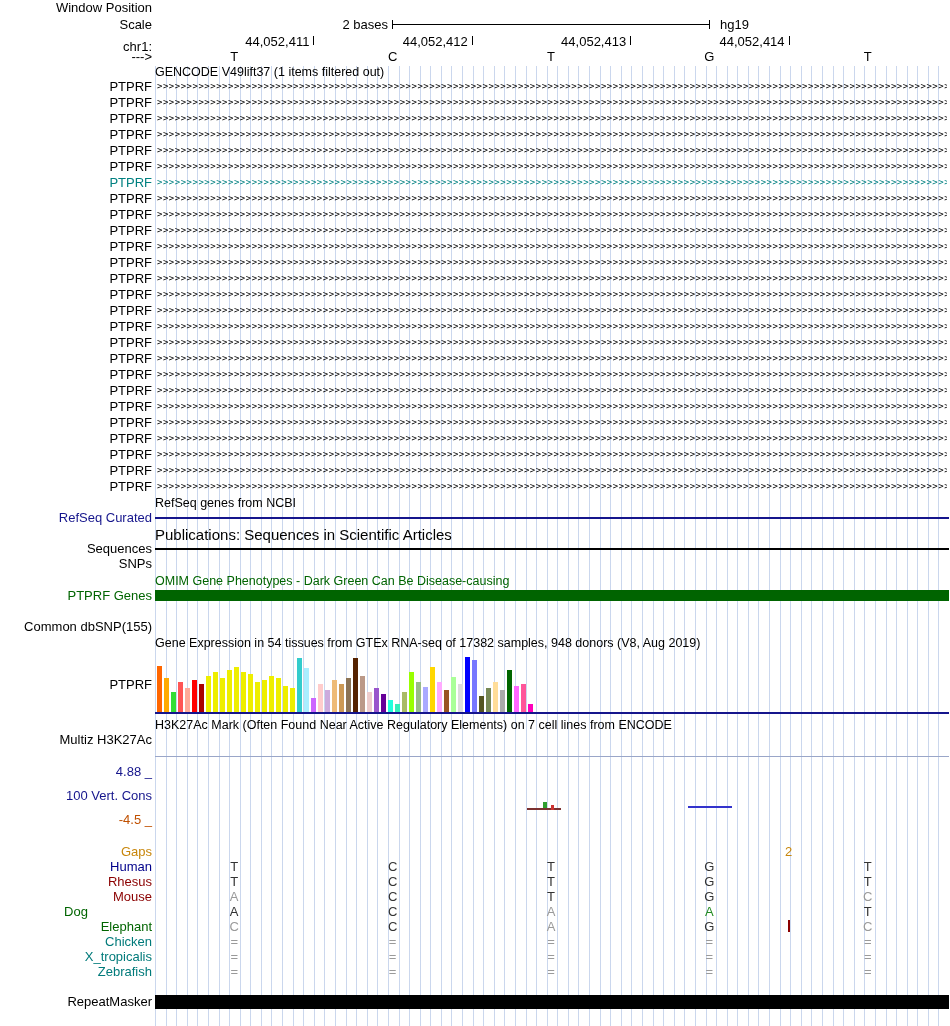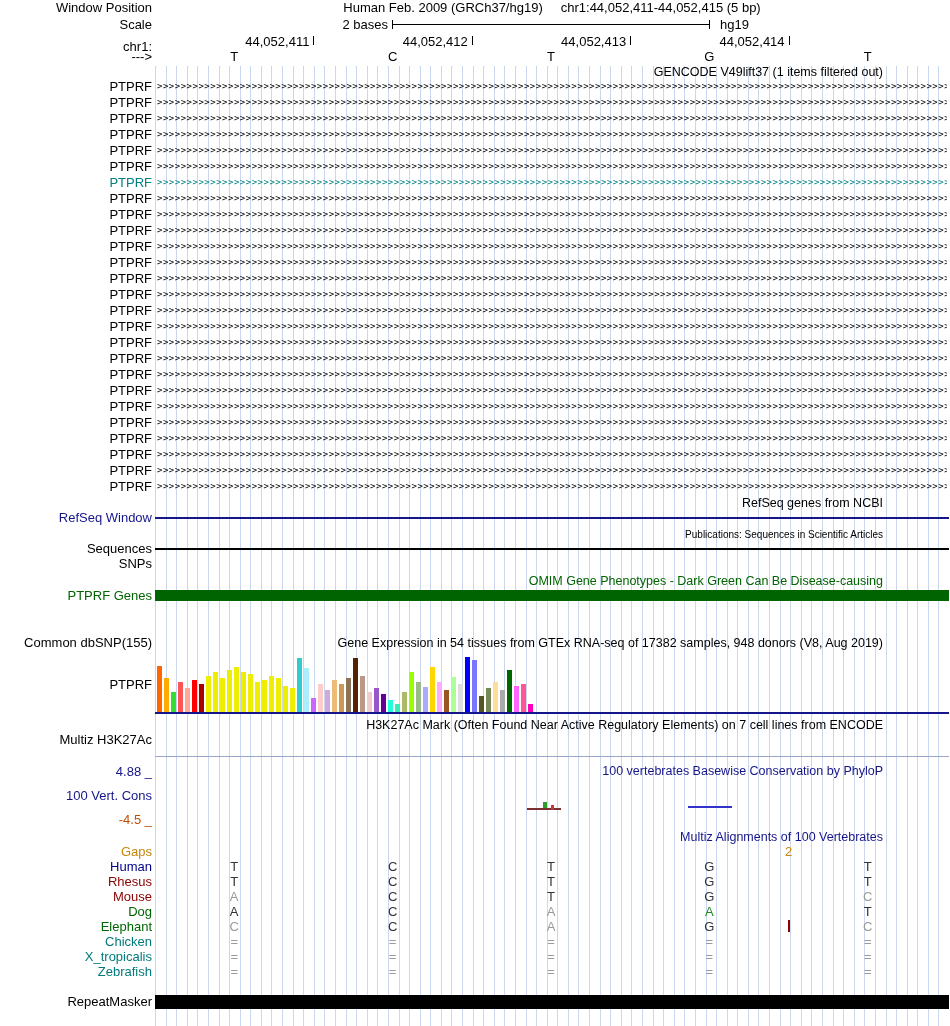--- a/index.html
+++ b/index.html
@@ -2,22 +2,22 @@
 <html style="--track-blue: #15158c; --teal-highlight: #008080; --omim-green: #006400; --neg-orange: #c05000;"><head>
 <meta charset="utf-8">
 <style>
   html,body{margin:0;padding:0;background:#fff;}
   body{font-family:"Liberation Sans",sans-serif;color:#000;}
   .page{position:relative;width:950px;height:1026px;background:#fff;overflow:hidden;}
   .guides{position:absolute;left:155px;top:66px;width:794px;height:960px;
     background:repeating-linear-gradient(to right, rgba(150,175,220,.5) 0 1px, transparent 1px 10.587px);
     pointer-events:none;}
   .llabel{position:absolute;left:0;width:152px;text-align:right;font-size:13px;line-height:13px;white-space:nowrap;}
-  .ctitle{position:absolute;left:155px;width:728px;text-align:right;font-size:12.5px;line-height:13px;white-space:nowrap;}
-  .ctitle.sm{font-size:10px;}
+  .ctitle{position:absolute;left:155px;width:728px;text-align:left;font-size:12.5px;line-height:13px;white-space:nowrap;}
+  .ctitle.sm{font-size:15px;}
   .assembly-row{position:absolute;left:155px;top:1px;width:794px;display:flex;justify-content:center;gap:18px;font-size:13px;line-height:13px;}
   .scale-text{position:absolute;left:288px;top:18px;width:100px;text-align:right;font-size:13px;line-height:13px;}
   .scale-line{position:absolute;left:392px;top:24px;width:318px;height:1px;background:#000;}
   .scale-tick{position:absolute;top:20px;width:1px;height:9px;background:#000;}
   .genome-ver{position:absolute;left:720px;top:18px;font-size:13px;line-height:13px;}
   .pos-label{position:absolute;top:35px;font-size:13px;line-height:13px;text-align:right;white-space:nowrap;}
   .pos-tick{position:absolute;top:36px;width:1px;height:9px;background:#000;}
   .base{position:absolute;top:50px;font-size:13px;line-height:13px;transform:translateX(-50%);color:#000;}
   .arrowline{position:absolute;left:157px;width:790px;height:13px;overflow:hidden;white-space:nowrap;
     font-family:"DejaVu Sans Mono",monospace;font-size:9px;line-height:13px;letter-spacing:.5px;}
@@ -28,24 +28,20 @@
   .mbreak{position:absolute;width:2px;height:12px;background:#8B0000;}
   .pmark{position:absolute;}
 </style>
 </head>
 <body>
 
 <div class="page" id="page">
   <div class="guides"></div>
 
   <div class="llabel" style="top:1px">Window Position</div>
-  <div class="assembly-row">
-    <span>Human Feb. 2009 (GRCh37/hg19)</span>
-    <span>chr1:44,052,411-44,052,415 (5 bp)</span>
-  </div>
 
   <div class="llabel" style="top:18px">Scale</div>
   <div class="scale-text">2 bases</div>
   <div class="scale-line"></div>
   <div class="scale-tick" style="left:392px"></div>
   <div class="scale-tick" style="left:709px"></div>
   <div class="genome-ver">hg19</div>
 
   <div class="llabel" style="top:40px">chr1:</div>
   <div id="ruler">
@@ -118,33 +114,33 @@
       <div class="arrowline" style="top: 432px; color: rgb(0, 0, 0);">&gt;&gt;&gt;&gt;&gt;&gt;&gt;&gt;&gt;&gt;&gt;&gt;&gt;&gt;&gt;&gt;&gt;&gt;&gt;&gt;&gt;&gt;&gt;&gt;&gt;&gt;&gt;&gt;&gt;&gt;&gt;&gt;&gt;&gt;&gt;&gt;&gt;&gt;&gt;&gt;&gt;&gt;&gt;&gt;&gt;&gt;&gt;&gt;&gt;&gt;&gt;&gt;&gt;&gt;&gt;&gt;&gt;&gt;&gt;&gt;&gt;&gt;&gt;&gt;&gt;&gt;&gt;&gt;&gt;&gt;&gt;&gt;&gt;&gt;&gt;&gt;&gt;&gt;&gt;&gt;&gt;&gt;&gt;&gt;&gt;&gt;&gt;&gt;&gt;&gt;&gt;&gt;&gt;&gt;&gt;&gt;&gt;&gt;&gt;&gt;&gt;&gt;&gt;&gt;&gt;&gt;&gt;&gt;&gt;&gt;&gt;&gt;&gt;&gt;&gt;&gt;&gt;&gt;&gt;&gt;&gt;&gt;&gt;&gt;&gt;&gt;&gt;&gt;&gt;&gt;&gt;&gt;&gt;&gt;&gt;&gt;&gt;&gt;&gt;&gt;&gt;&gt;&gt;&gt;&gt;&gt;&gt;&gt;&gt;&gt;&gt;&gt;&gt;&gt;&gt;&gt;&gt;&gt;&gt;&gt;&gt;&gt;&gt;&gt;&gt;&gt;&gt;&gt;&gt;&gt;&gt;&gt;&gt;&gt;&gt;&gt;&gt;&gt;&gt;&gt;&gt;&gt;&gt;&gt;&gt;&gt;&gt;&gt;&gt;&gt;&gt;&gt;&gt;&gt;&gt;&gt;&gt;&gt;&gt;&gt;&gt;&gt;&gt;&gt;&gt;&gt;&gt;&gt;&gt;&gt;&gt;&gt;&gt;&gt;&gt;&gt;&gt;&gt;&gt;&gt;</div>
       <div class="llabel" style="top: 448px; color: rgb(0, 0, 0);">PTPRF</div>
       <div class="arrowline" style="top: 448px; color: rgb(0, 0, 0);">&gt;&gt;&gt;&gt;&gt;&gt;&gt;&gt;&gt;&gt;&gt;&gt;&gt;&gt;&gt;&gt;&gt;&gt;&gt;&gt;&gt;&gt;&gt;&gt;&gt;&gt;&gt;&gt;&gt;&gt;&gt;&gt;&gt;&gt;&gt;&gt;&gt;&gt;&gt;&gt;&gt;&gt;&gt;&gt;&gt;&gt;&gt;&gt;&gt;&gt;&gt;&gt;&gt;&gt;&gt;&gt;&gt;&gt;&gt;&gt;&gt;&gt;&gt;&gt;&gt;&gt;&gt;&gt;&gt;&gt;&gt;&gt;&gt;&gt;&gt;&gt;&gt;&gt;&gt;&gt;&gt;&gt;&gt;&gt;&gt;&gt;&gt;&gt;&gt;&gt;&gt;&gt;&gt;&gt;&gt;&gt;&gt;&gt;&gt;&gt;&gt;&gt;&gt;&gt;&gt;&gt;&gt;&gt;&gt;&gt;&gt;&gt;&gt;&gt;&gt;&gt;&gt;&gt;&gt;&gt;&gt;&gt;&gt;&gt;&gt;&gt;&gt;&gt;&gt;&gt;&gt;&gt;&gt;&gt;&gt;&gt;&gt;&gt;&gt;&gt;&gt;&gt;&gt;&gt;&gt;&gt;&gt;&gt;&gt;&gt;&gt;&gt;&gt;&gt;&gt;&gt;&gt;&gt;&gt;&gt;&gt;&gt;&gt;&gt;&gt;&gt;&gt;&gt;&gt;&gt;&gt;&gt;&gt;&gt;&gt;&gt;&gt;&gt;&gt;&gt;&gt;&gt;&gt;&gt;&gt;&gt;&gt;&gt;&gt;&gt;&gt;&gt;&gt;&gt;&gt;&gt;&gt;&gt;&gt;&gt;&gt;&gt;&gt;&gt;&gt;&gt;&gt;&gt;&gt;&gt;&gt;&gt;&gt;&gt;&gt;&gt;&gt;&gt;&gt;&gt;</div>
       <div class="llabel" style="top: 464px; color: rgb(0, 0, 0);">PTPRF</div>
       <div class="arrowline" style="top: 464px; color: rgb(0, 0, 0);">&gt;&gt;&gt;&gt;&gt;&gt;&gt;&gt;&gt;&gt;&gt;&gt;&gt;&gt;&gt;&gt;&gt;&gt;&gt;&gt;&gt;&gt;&gt;&gt;&gt;&gt;&gt;&gt;&gt;&gt;&gt;&gt;&gt;&gt;&gt;&gt;&gt;&gt;&gt;&gt;&gt;&gt;&gt;&gt;&gt;&gt;&gt;&gt;&gt;&gt;&gt;&gt;&gt;&gt;&gt;&gt;&gt;&gt;&gt;&gt;&gt;&gt;&gt;&gt;&gt;&gt;&gt;&gt;&gt;&gt;&gt;&gt;&gt;&gt;&gt;&gt;&gt;&gt;&gt;&gt;&gt;&gt;&gt;&gt;&gt;&gt;&gt;&gt;&gt;&gt;&gt;&gt;&gt;&gt;&gt;&gt;&gt;&gt;&gt;&gt;&gt;&gt;&gt;&gt;&gt;&gt;&gt;&gt;&gt;&gt;&gt;&gt;&gt;&gt;&gt;&gt;&gt;&gt;&gt;&gt;&gt;&gt;&gt;&gt;&gt;&gt;&gt;&gt;&gt;&gt;&gt;&gt;&gt;&gt;&gt;&gt;&gt;&gt;&gt;&gt;&gt;&gt;&gt;&gt;&gt;&gt;&gt;&gt;&gt;&gt;&gt;&gt;&gt;&gt;&gt;&gt;&gt;&gt;&gt;&gt;&gt;&gt;&gt;&gt;&gt;&gt;&gt;&gt;&gt;&gt;&gt;&gt;&gt;&gt;&gt;&gt;&gt;&gt;&gt;&gt;&gt;&gt;&gt;&gt;&gt;&gt;&gt;&gt;&gt;&gt;&gt;&gt;&gt;&gt;&gt;&gt;&gt;&gt;&gt;&gt;&gt;&gt;&gt;&gt;&gt;&gt;&gt;&gt;&gt;&gt;&gt;&gt;&gt;&gt;&gt;&gt;&gt;&gt;&gt;&gt;</div>
       <div class="llabel" style="top: 480px; color: rgb(0, 0, 0);">PTPRF</div>
       <div class="arrowline" style="top: 480px; color: rgb(0, 0, 0);">&gt;&gt;&gt;&gt;&gt;&gt;&gt;&gt;&gt;&gt;&gt;&gt;&gt;&gt;&gt;&gt;&gt;&gt;&gt;&gt;&gt;&gt;&gt;&gt;&gt;&gt;&gt;&gt;&gt;&gt;&gt;&gt;&gt;&gt;&gt;&gt;&gt;&gt;&gt;&gt;&gt;&gt;&gt;&gt;&gt;&gt;&gt;&gt;&gt;&gt;&gt;&gt;&gt;&gt;&gt;&gt;&gt;&gt;&gt;&gt;&gt;&gt;&gt;&gt;&gt;&gt;&gt;&gt;&gt;&gt;&gt;&gt;&gt;&gt;&gt;&gt;&gt;&gt;&gt;&gt;&gt;&gt;&gt;&gt;&gt;&gt;&gt;&gt;&gt;&gt;&gt;&gt;&gt;&gt;&gt;&gt;&gt;&gt;&gt;&gt;&gt;&gt;&gt;&gt;&gt;&gt;&gt;&gt;&gt;&gt;&gt;&gt;&gt;&gt;&gt;&gt;&gt;&gt;&gt;&gt;&gt;&gt;&gt;&gt;&gt;&gt;&gt;&gt;&gt;&gt;&gt;&gt;&gt;&gt;&gt;&gt;&gt;&gt;&gt;&gt;&gt;&gt;&gt;&gt;&gt;&gt;&gt;&gt;&gt;&gt;&gt;&gt;&gt;&gt;&gt;&gt;&gt;&gt;&gt;&gt;&gt;&gt;&gt;&gt;&gt;&gt;&gt;&gt;&gt;&gt;&gt;&gt;&gt;&gt;&gt;&gt;&gt;&gt;&gt;&gt;&gt;&gt;&gt;&gt;&gt;&gt;&gt;&gt;&gt;&gt;&gt;&gt;&gt;&gt;&gt;&gt;&gt;&gt;&gt;&gt;&gt;&gt;&gt;&gt;&gt;&gt;&gt;&gt;&gt;&gt;&gt;&gt;&gt;&gt;&gt;&gt;&gt;&gt;&gt;&gt;</div>
     </div>
 
   <div class="ctitle" style="top:497px">RefSeq genes from NCBI</div>
-  <div class="llabel" style="top:511px;color:var(--track-blue)">RefSeq Window</div>
+  <div class="llabel" style="top:511px;color:var(--track-blue)">RefSeq Curated</div>
   <div class="hline" style="top:517px;height:2px;background:var(--track-blue)"></div>
 
   <div class="ctitle sm" style="top:528px">Publications: Sequences in Scientific Articles</div>
   <div class="llabel" style="top:542px">Sequences</div>
   <div class="hline" style="top:548px;height:2px;background:#000"></div>
   <div class="llabel" style="top:557px">SNPs</div>
 
   <div class="ctitle" style="top:575px;color:var(--omim-green)">OMIM Gene Phenotypes - Dark Green Can Be Disease-causing</div>
   <div class="llabel" style="top:589px;color:var(--omim-green)">PTPRF Genes</div>
   <div class="hline" style="top:590px;height:11px;background:var(--omim-green)"></div>
 
-  <div class="llabel" style="top:636px">Common dbSNP(155)</div>
+  <div class="llabel" style="top:620px">Common dbSNP(155)</div>
 
   <div class="ctitle" style="top:637px">Gene Expression in 54 tissues from GTEx RNA-seq of 17382 samples, 948 donors (V8, Aug 2019)</div>
   <div class="llabel" style="top:678px">PTPRF</div>
   <div class="gtex-bars" id="gtex-bars">
       <div class="gtex-bar" style="left: 0px; height: 46px; background: rgb(255, 102, 0);"></div>
       <div class="gtex-bar" style="left: 7px; height: 34px; background: rgb(255, 170, 0);"></div>
       <div class="gtex-bar" style="left: 14px; height: 20px; background: rgb(51, 221, 51);"></div>
       <div class="gtex-bar" style="left: 21px; height: 30px; background: rgb(255, 85, 85);"></div>
       <div class="gtex-bar" style="left: 28px; height: 24px; background: rgb(255, 170, 153);"></div>
       <div class="gtex-bar" style="left: 35px; height: 32px; background: rgb(255, 0, 0);"></div>
@@ -197,29 +193,27 @@
       <div class="gtex-bar" style="left: 364px; height: 28px; background: rgb(255, 85, 153);"></div>
       <div class="gtex-bar" style="left: 371px; height: 8px; background: rgb(255, 0, 187);"></div>
     </div>
   <div class="hline" style="top:712px;height:2px;background:var(--track-blue)"></div>
 
   <div class="ctitle" style="top:719px">H3K27Ac Mark (Often Found Near Active Regulatory Elements) on 7 cell lines from ENCODE</div>
   <div class="llabel" style="top:733px">Multiz H3K27Ac</div>
   <div class="hline" style="top:756px;height:1px;background:#9aa6c8"></div>
 
   <div class="llabel" style="top:765px;color:var(--track-blue)">4.88 _</div>
-  <div class="ctitle" style="top:765px;color:var(--track-blue)">100 vertebrates Basewise Conservation by PhyloP</div>
   <div class="llabel" style="top:789px;color:var(--track-blue)">100 Vert. Cons</div>
   <div class="llabel" style="top:813px;color:var(--neg-orange)">-4.5 _</div>
   <div class="pmark" style="left:527px;top:808px;width:34px;height:2px;background:#7a3030"></div>
   <div class="pmark" style="left:543px;top:802px;width:4px;height:6px;background:#2e9e2e"></div>
   <div class="pmark" style="left:551px;top:805px;width:3px;height:5px;background:#cc3333"></div>
   <div class="pmark" style="left:688px;top:806px;width:44px;height:2px;background:#3333cc"></div>
 
-  <div class="ctitle" style="top:831px;color:var(--track-blue)">Multiz Alignments of 100 Vertebrates</div>
   <div id="multiz-rows">
       <div class="llabel" style="top: 845px; color: rgb(200, 134, 11);">Gaps</div>
       <div class="mcell" style="left: 788.6px; top: 845px; color: rgb(200, 134, 11);">2</div>
       <div class="llabel" style="top: 860px; color: rgb(0, 0, 139);">Human</div>
       <div class="mcell" style="left: 234.2px; top: 860px; color: rgb(51, 51, 51);">T</div>
       <div class="mcell" style="left: 392.6px; top: 860px; color: rgb(51, 51, 51);">C</div>
       <div class="mcell" style="left: 551px; top: 860px; color: rgb(51, 51, 51);">T</div>
       <div class="mcell" style="left: 709.4px; top: 860px; color: rgb(51, 51, 51);">G</div>
       <div class="mcell" style="left: 867.8px; top: 860px; color: rgb(51, 51, 51);">T</div>
       <div class="llabel" style="top: 875px; color: rgb(139, 0, 0);">Rhesus</div>
@@ -227,21 +221,21 @@
       <div class="mcell" style="left: 392.6px; top: 875px; color: rgb(51, 51, 51);">C</div>
       <div class="mcell" style="left: 551px; top: 875px; color: rgb(51, 51, 51);">T</div>
       <div class="mcell" style="left: 709.4px; top: 875px; color: rgb(51, 51, 51);">G</div>
       <div class="mcell" style="left: 867.8px; top: 875px; color: rgb(51, 51, 51);">T</div>
       <div class="llabel" style="top: 890px; color: rgb(139, 0, 0);">Mouse</div>
       <div class="mcell" style="left: 234.2px; top: 890px; color: rgb(154, 154, 154);">A</div>
       <div class="mcell" style="left: 392.6px; top: 890px; color: rgb(51, 51, 51);">C</div>
       <div class="mcell" style="left: 551px; top: 890px; color: rgb(51, 51, 51);">T</div>
       <div class="mcell" style="left: 709.4px; top: 890px; color: rgb(51, 51, 51);">G</div>
       <div class="mcell" style="left: 867.8px; top: 890px; color: rgb(154, 154, 154);">C</div>
-      <div class="llabel" style="top: 905px; color: rgb(0, 100, 0);">Dog</div>
+      <div class="llabel" style="top: 905px; color: rgb(0, 100, 0); text-align: center;">Dog</div>
       <div class="mcell" style="left: 234.2px; top: 905px; color: rgb(51, 51, 51);">A</div>
       <div class="mcell" style="left: 392.6px; top: 905px; color: rgb(51, 51, 51);">C</div>
       <div class="mcell" style="left: 551px; top: 905px; color: rgb(154, 154, 154);">A</div>
       <div class="mcell" style="left: 709.4px; top: 905px; color: rgb(34, 139, 34);">A</div>
       <div class="mcell" style="left: 867.8px; top: 905px; color: rgb(51, 51, 51);">T</div>
       <div class="llabel" style="top: 920px; color: rgb(0, 100, 0);">Elephant</div>
       <div class="mcell" style="left: 234.2px; top: 920px; color: rgb(154, 154, 154);">C</div>
       <div class="mcell" style="left: 392.6px; top: 920px; color: rgb(51, 51, 51);">C</div>
       <div class="mcell" style="left: 551px; top: 920px; color: rgb(154, 154, 154);">A</div>
       <div class="mcell" style="left: 709.4px; top: 920px; color: rgb(51, 51, 51);">G</div>

